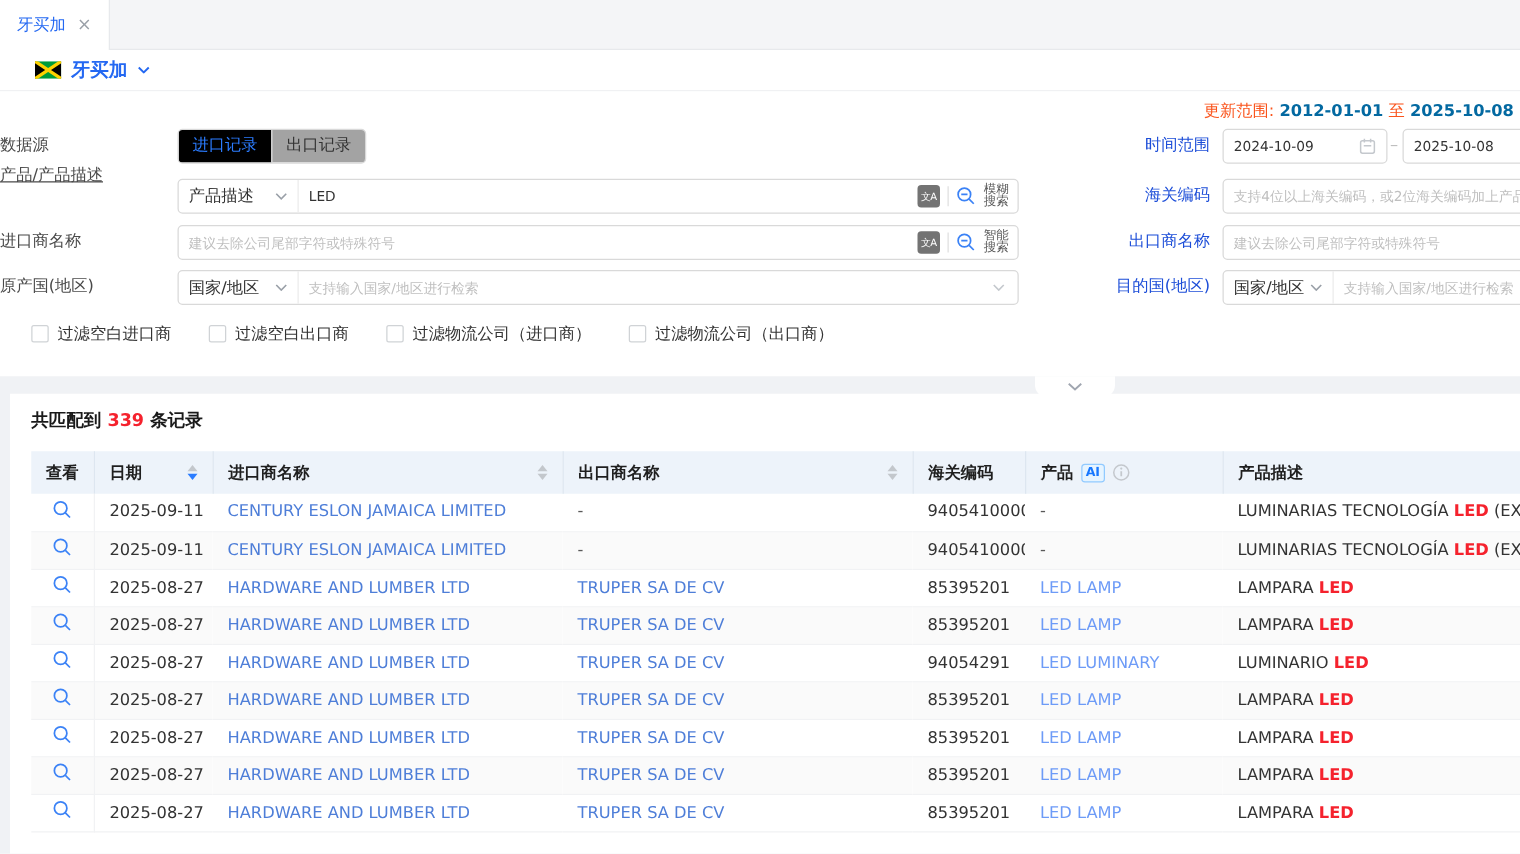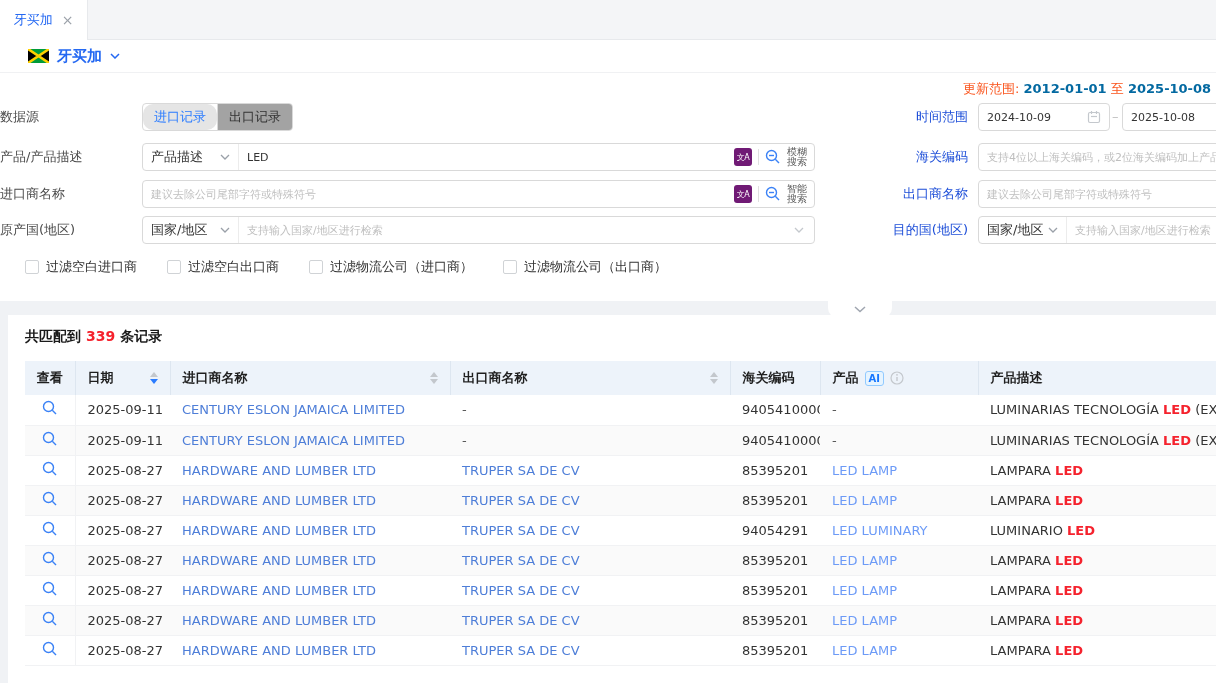--- a/index.html
+++ b/index.html
@@ -22,32 +22,32 @@
   .filter-panel { position:relative; background:#fff; height:228px; }
   .f-label { position:absolute; width:135px; text-align:left; line-height:28px; color:#4a4a4a; }
   .f-label-r { position:absolute; left:850px; width:118px; text-align:right; line-height:28px; color:#1d4ed8; }
 
   .update-range { position:absolute; top:7px; left:963px; white-space:nowrap; font-size:13px; color:#fa541c; }
   .update-range b { color:#0369a1; }
 
   .toggle-group { position:absolute; left:142px; top:30px; height:28px; display:flex;
                   border:1px solid #d9d9d9; border-radius:4px; overflow:hidden; background:#fff; }
   .toggle-btn { padding:0 11px; line-height:26px; cursor:pointer; color:#333; background:#a3a3a3; }
-  .toggle-btn.sel { background:#e5e5e5; color:#2b7cff;border-radius:10px; }
+  .toggle-btn.sel { background:#000000; color:#2b7cff; }
   .toggle-btn + .toggle-btn { border-left:1px solid #d9d9d9; }
 
   .field { position:absolute; height:28px; border:1px solid #d9d9d9; border-radius:4px; background:#fff;
            display:flex; align-items:center; }
   .field input { border:none; outline:none; background:transparent; flex:1; min-width:0; height:26px;
                  padding:0 8px; font-size:11px; font-family:inherit; color:#333; }
   .field input::placeholder { color:#bfbfbf; }
   .grp-select { width:96px; height:100%; display:flex; align-items:center; justify-content:space-between;
                 padding:0 8px; border-right:1px solid #ececec; cursor:pointer; color:#333; flex:none; }
   .icon-divider { width:1px; height:16px; background:#e0e0e0; flex:none; }
-  .trans-icon { width:18px; height:18px; border-radius:3px; background:#701a75; color:#fff; font-size:8px;
+  .trans-icon { width:18px; height:18px; border-radius:3px; background:#737373; color:#fff; font-size:8px;
                 display:flex; align-items:center; justify-content:center; flex:none; cursor:pointer; letter-spacing:-0.5px;}
   .grp-icons { display:flex; align-items:center; gap:6px; padding:0 7px 0 4px; flex:none; }
   .two-line { font-size:10px; line-height:10px; color:#595959; white-space:nowrap; }
 
   .range-dash { position:absolute; left:1112px; top:30px; line-height:28px; color:#bfbfbf; }
 
   .checkbox-row { position:absolute; left:25px; top:185px; display:flex; gap:30px; align-items:center; }
   .cb-item { display:flex; align-items:center; gap:7px; }
   .cb-box { width:14px; height:14px; border:1px solid #d0d3d6; border-radius:2px; background:#fff; cursor:pointer; flex:none; }
 
@@ -128,21 +128,21 @@
       <line x1="4.5" y1="1" x2="4.5" y2="4" stroke="#c4c8cd" stroke-width="1.2"></line>
       <line x1="9.5" y1="1" x2="9.5" y2="4" stroke="#c4c8cd" stroke-width="1.2"></line>
       <line x1="4" y1="6.5" x2="10" y2="6.5" stroke="#c4c8cd" stroke-width="1.2"></line>
     </svg>
   </div>
   <div class="range-dash">–</div>
   <div class="field" style="left:1122px; top:30px; width:132px;">
     <input value="2025-10-08" style="">
   </div>
 
-  <div class="f-label" style="top:70px;">产品/产品描述</div>
+  <div class="f-label" style="top:54px;text-decoration:underline;">产品/产品描述</div>
   <div class="field" style="left:142px; top:70px; width:673px;">
     <div class="grp-select">
       <span>产品描述</span>
       <svg width="10" height="6">
         <polyline points="1,1 5,5 9,1" fill="none" stroke="#9aa0a8" stroke-width="1.3"></polyline>
       </svg>
     </div>
     <input value="LED" style="">
     <div class="grp-icons">
       <span class="trans-icon">文A</span>

